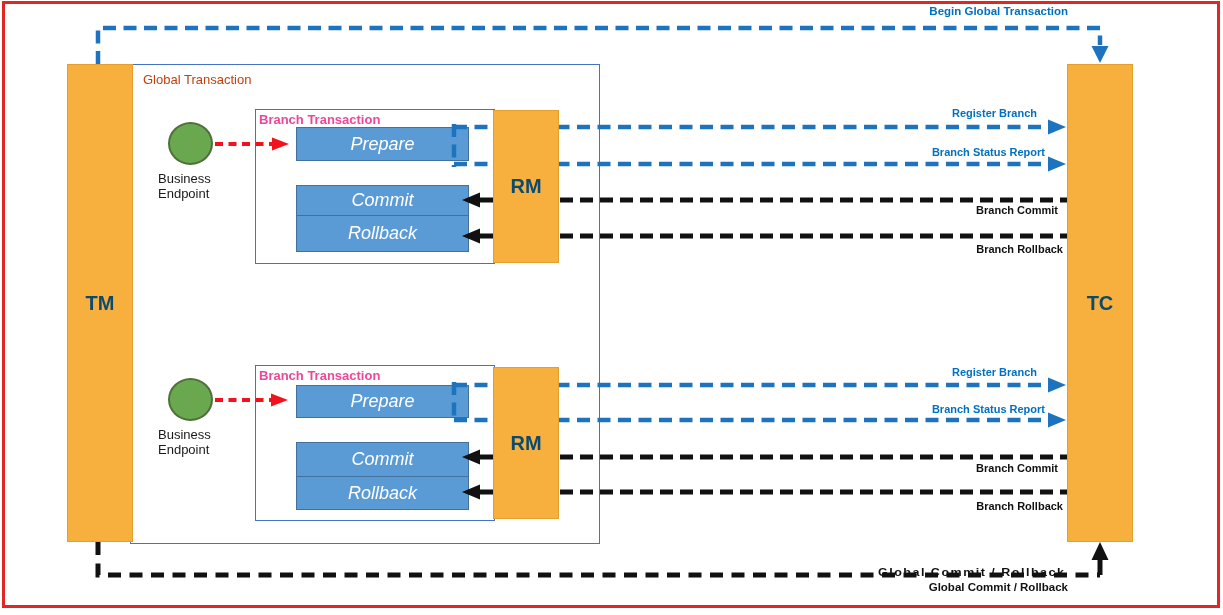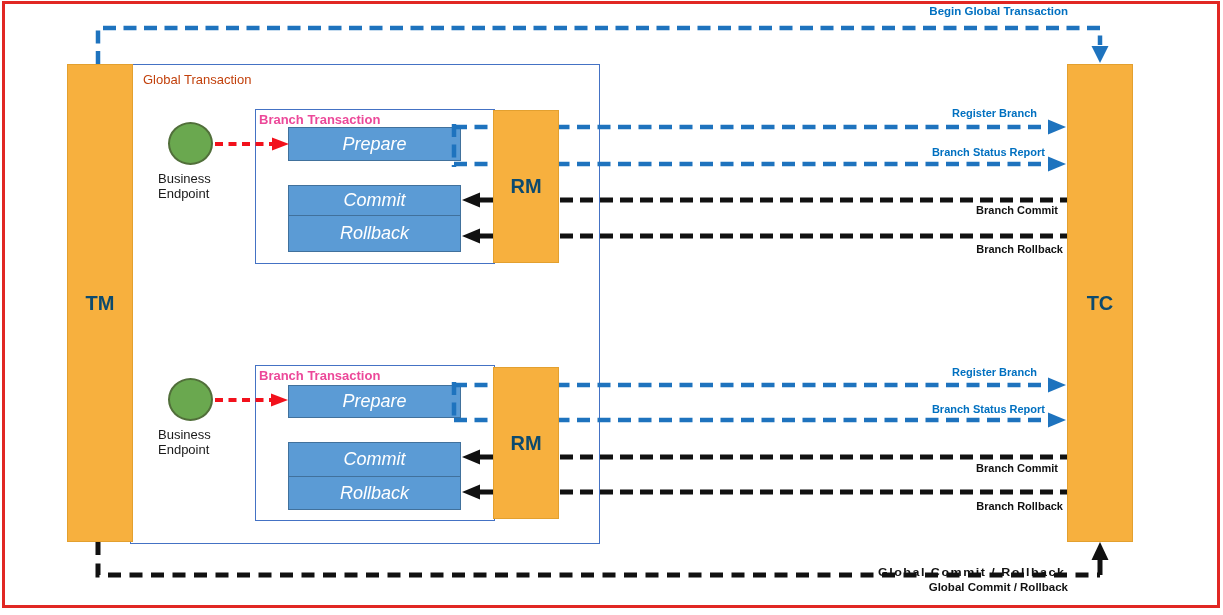--- a/index.html
+++ b/index.html
@@ -18,21 +18,21 @@
   }
   .gbox-label { position:absolute; left:12px; top:7px; font-weight:normal; font-size:13px; color:#c2410c; }
   .bbox { position:absolute; border:1px solid #4472c4; z-index:6; }
   #bbox1 { left:255px; top:109px; width:238px; height:153px; }
   #bbox2 { left:255px; top:365px; width:238px; height:154px; }
   .bbox-label { position:absolute; left:3px; top:2px; font-weight:bold; font-size:13px; color:#ec4899; white-space:nowrap; }
   
   .pbox {
     position:absolute; background:#5b9bd5; border:1px solid #41719c; color:#ffffff;
     font-style:italic; font-size:18px; display:flex; align-items:center; justify-content:center;
-    z-index:10; box-sizing:border-box;
+    z-index:10; box-sizing:border-box;margin-left:8px;
   }
   #prepare1 { left:288px; top:127px; width:173px; height:34px; }
   #commit1  { left:288px; top:185px; width:173px; height:31px; }
   #rollback1{ left:288px; top:215px; width:173px; height:37px; }
   #prepare2 { left:288px; top:385px; width:173px; height:33px; }
   #commit2  { left:288px; top:442px; width:173px; height:35px; }
   #rollback2{ left:288px; top:476px; width:173px; height:34px; }
   
   .circle {
     position:absolute; width:45px; height:43px; border-radius:50%;

